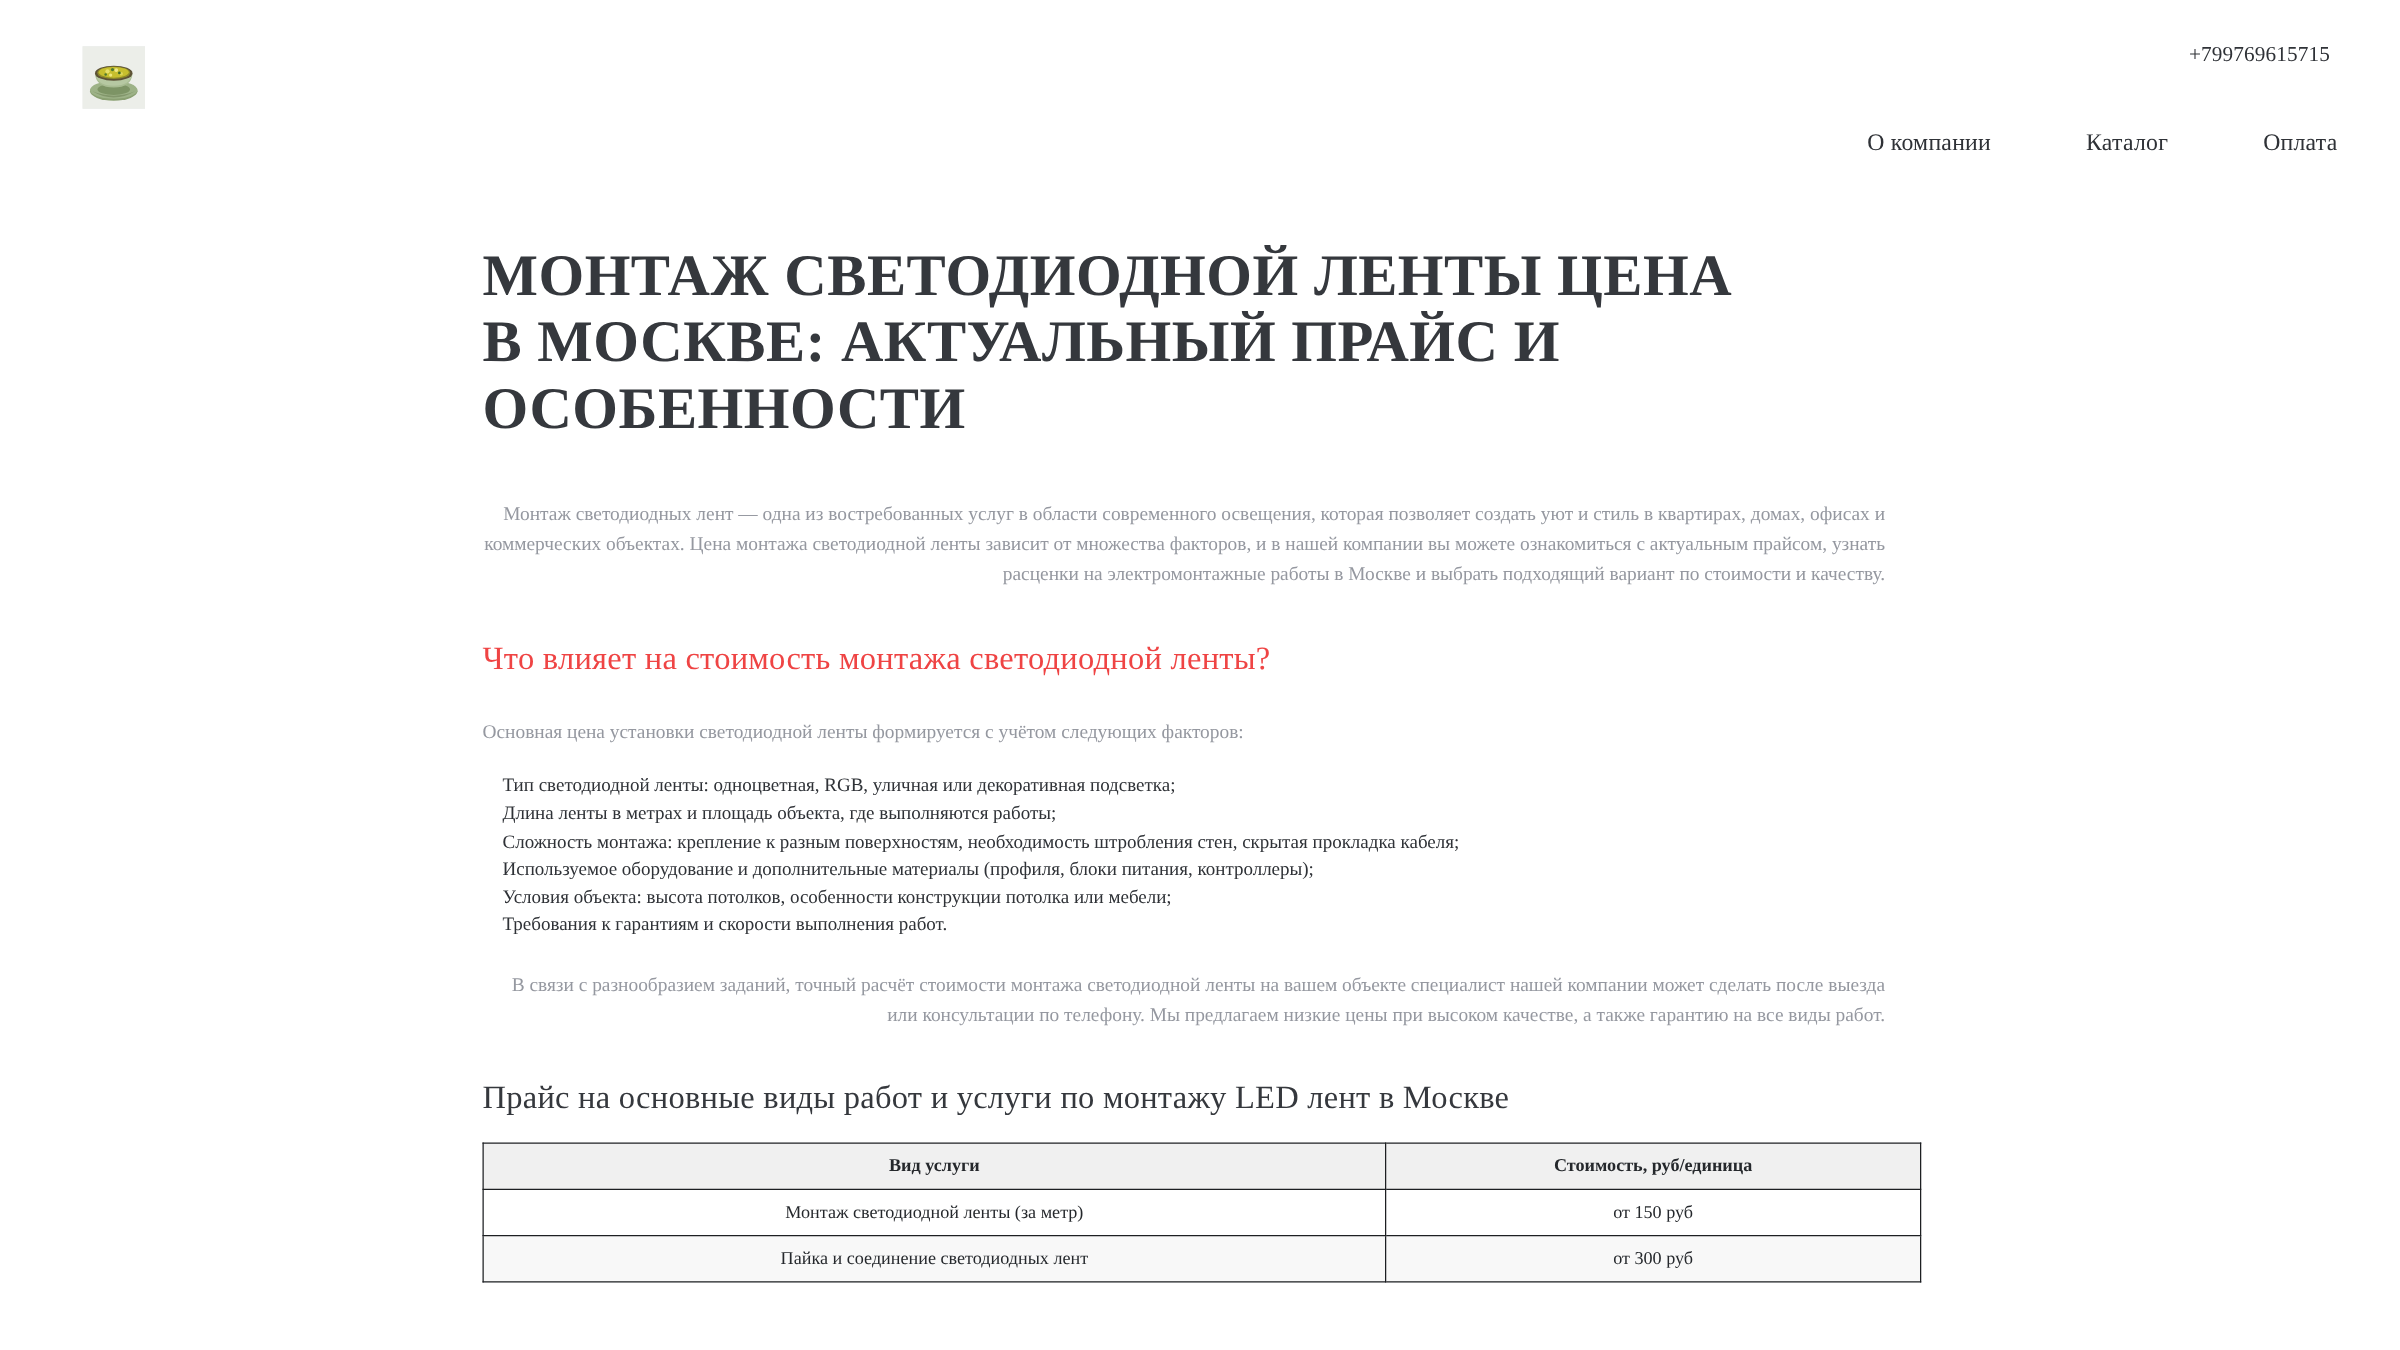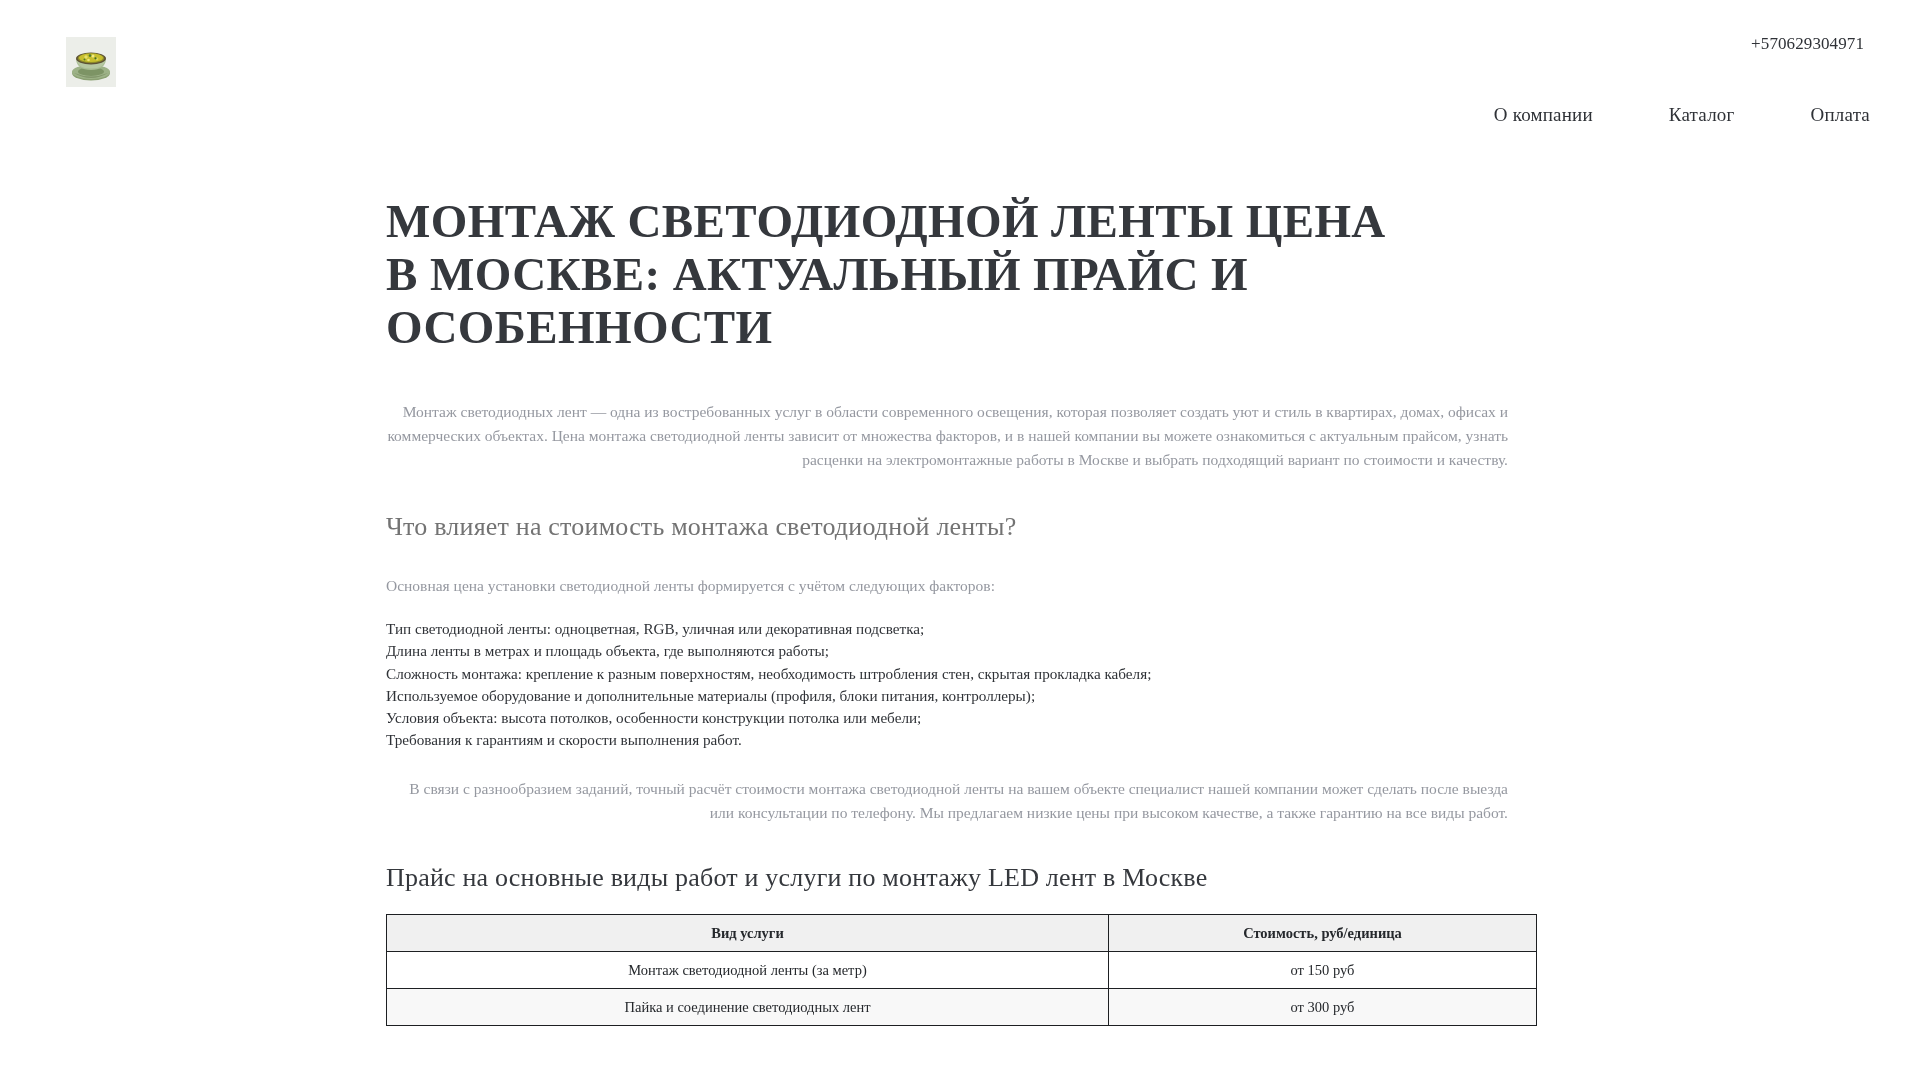--- a/index.html
+++ b/index.html
@@ -90,35 +90,35 @@
     margin: 0 0 10px 0;
     max-width: 1122px;
     text-align: right;
   }
 
   h2.section-title {
     font-family: "Liberation Serif", "DejaVu Serif", serif;
     font-weight: 400;
     font-size: 26px;
     line-height: 1.3;
-    color: #737373;
+    color: #ef4444;
     margin: 38px 0 30px 0;
     letter-spacing: .2px;
   }
 
   .factors-lead {
     font-size: 15.5px;
     line-height: 1.55;
     color: #9598a0;
     margin: 0 0 20px 0;
   }
 
   ul.factor-list {
     list-style: none;
-    margin: 0 0 26px 0;
+    margin: 0 0 26px 16px;
     padding: 0;
   }
   ul.factor-list li {
     font-size: 15.2px;
     line-height: 1.46;
     color: #2f3237;
     margin: 0;
     padding: 0;
   }
 
@@ -179,21 +179,21 @@
       <circle cx="27" cy="19" r="1.5" fill="#f0e98a"></circle>
       <circle cx="31" cy="22" r="1.4" fill="#dcd657"></circle>
       <circle cx="22.5" cy="23" r="1.3" fill="#eee87c"></circle>
       <circle cx="24" cy="18.6" r="1.3" fill="#4e7a30"></circle>
       <circle cx="29.5" cy="21.3" r="1.1" fill="#3f6b27"></circle>
       <circle cx="18.5" cy="22.5" r="1" fill="#4e7a30"></circle>
       <path d="M8 36 Q25 46 42 36 Q25 43 8 36 Z" fill="#6f8459" opacity=".6"></path>
     </svg>
   </a>
 
-  <a class="phone" href="#">+570629304971</a>
+  <a class="phone" href="#">+799769615715</a>
 
   <nav class="main-nav">
     <a class="nav-link" href="#">О компании</a>
     <a class="nav-link" href="#">Каталог</a>
     <a class="nav-link" href="#">Оплата</a>
   </nav>
 
 </header>
 
 <main class="content">

